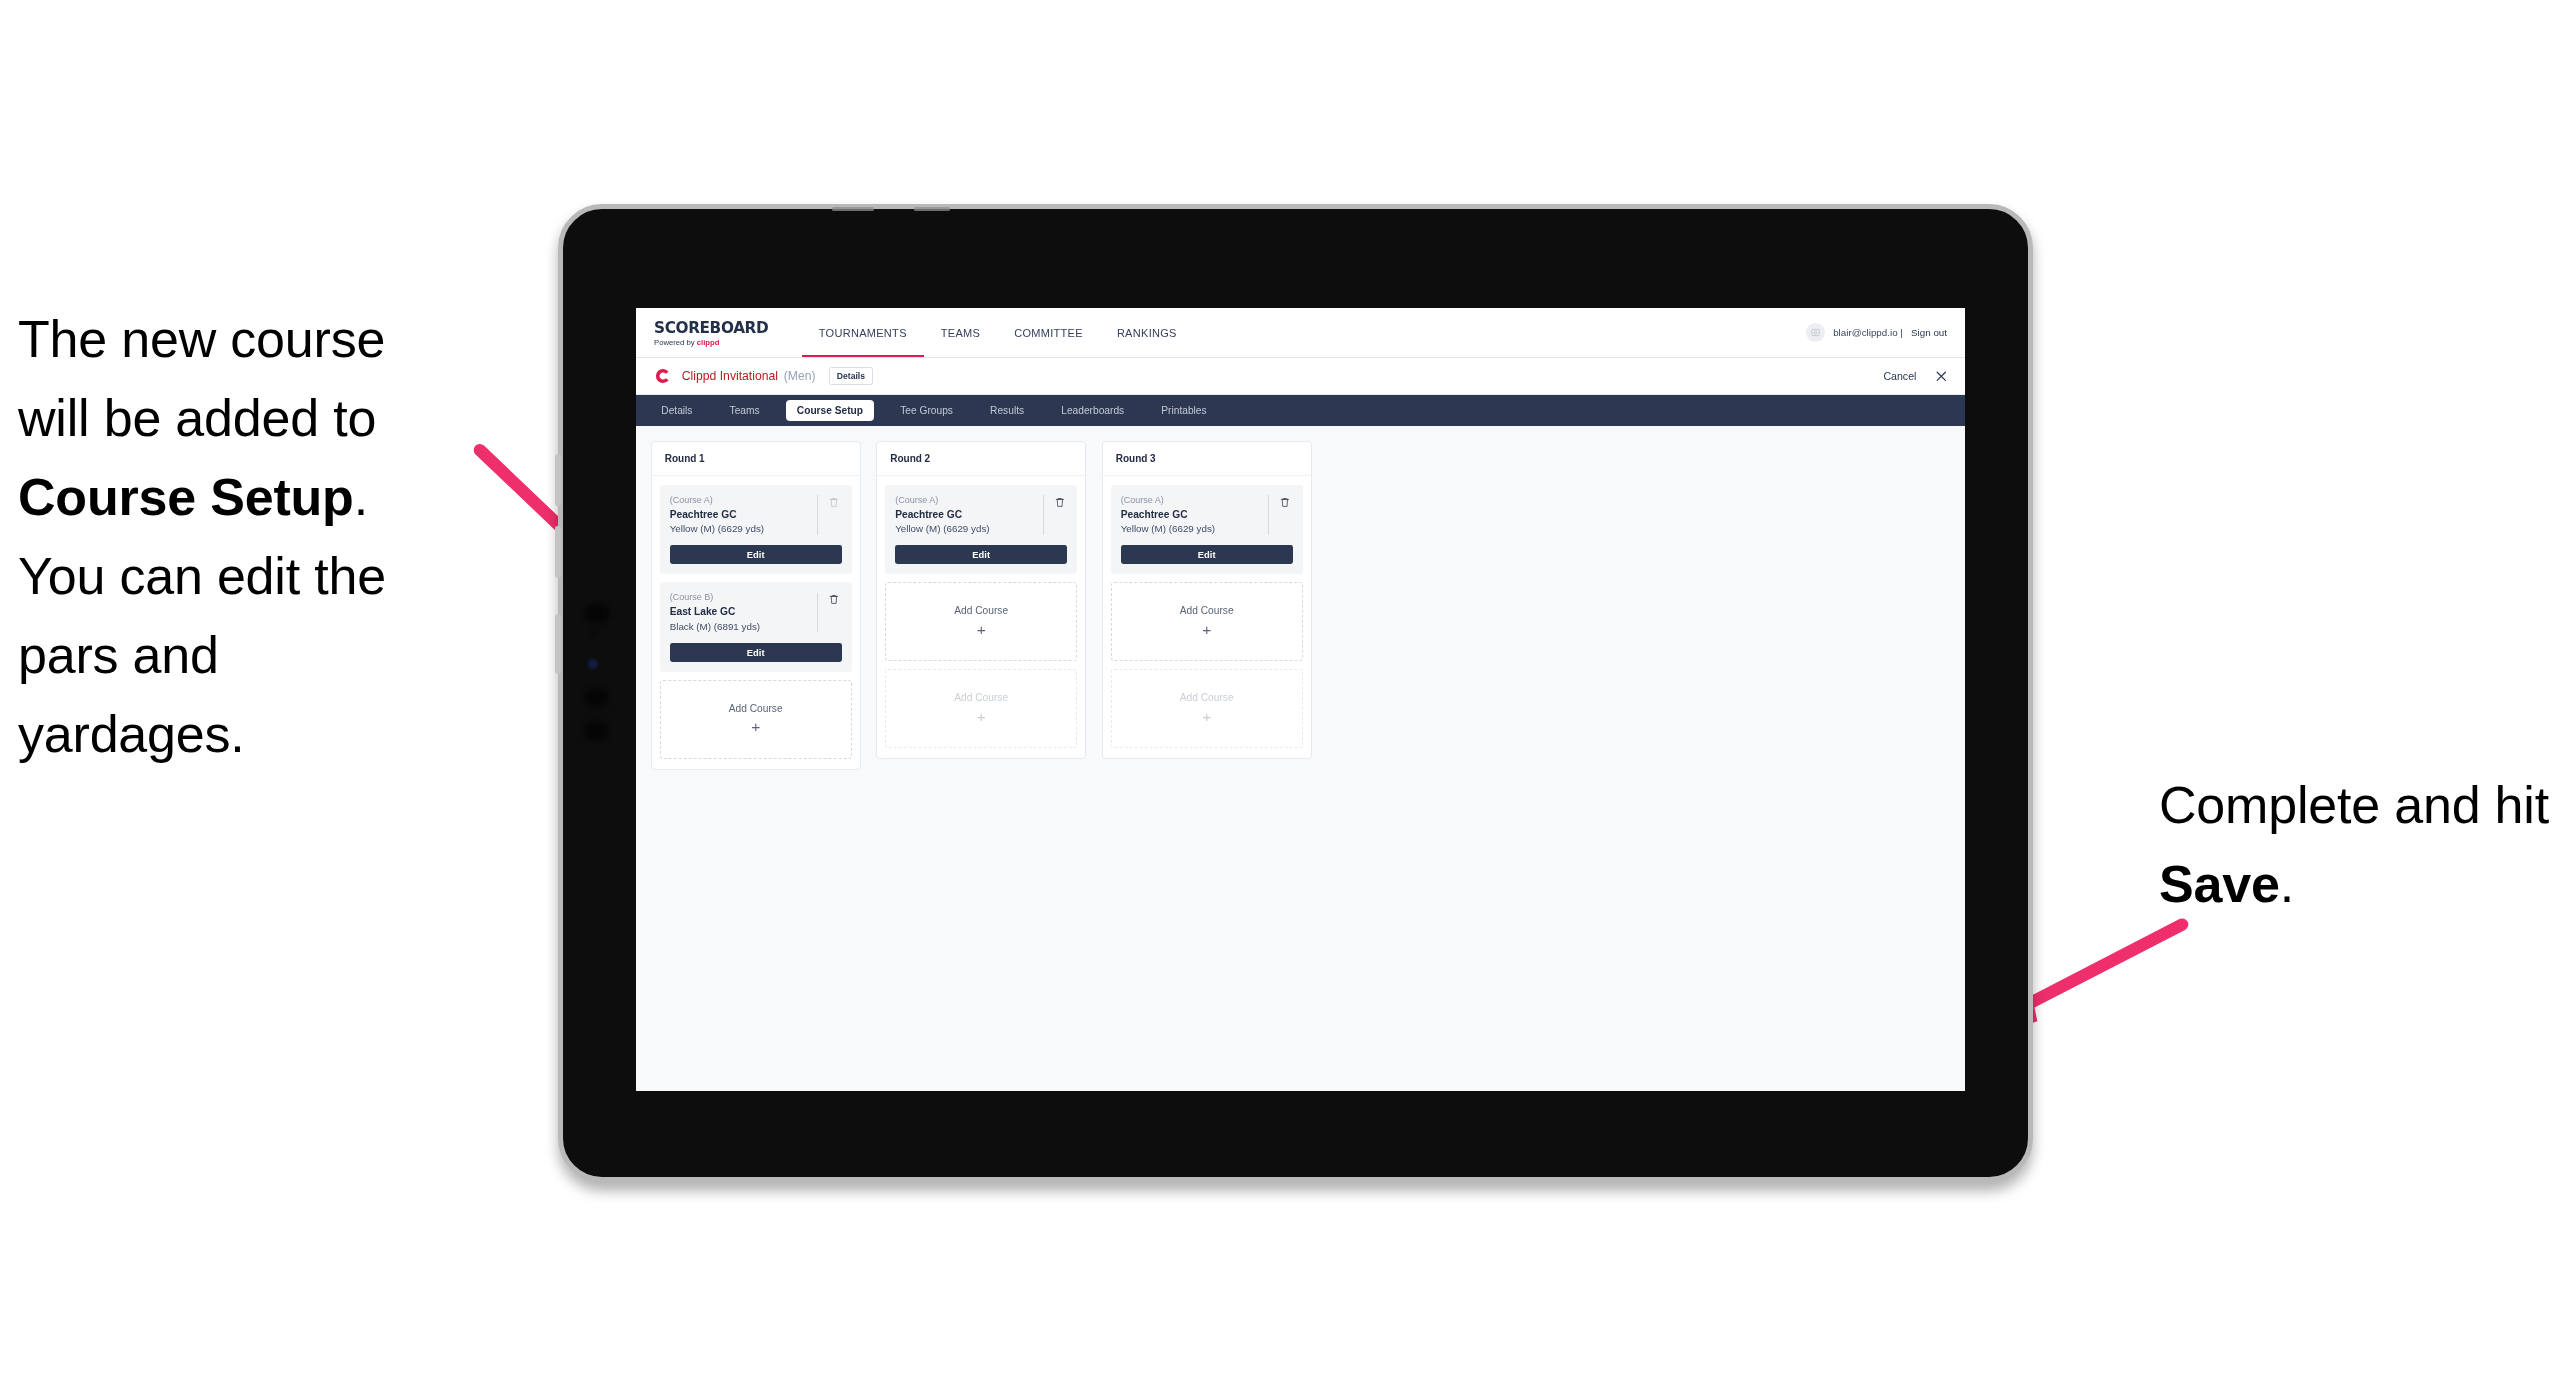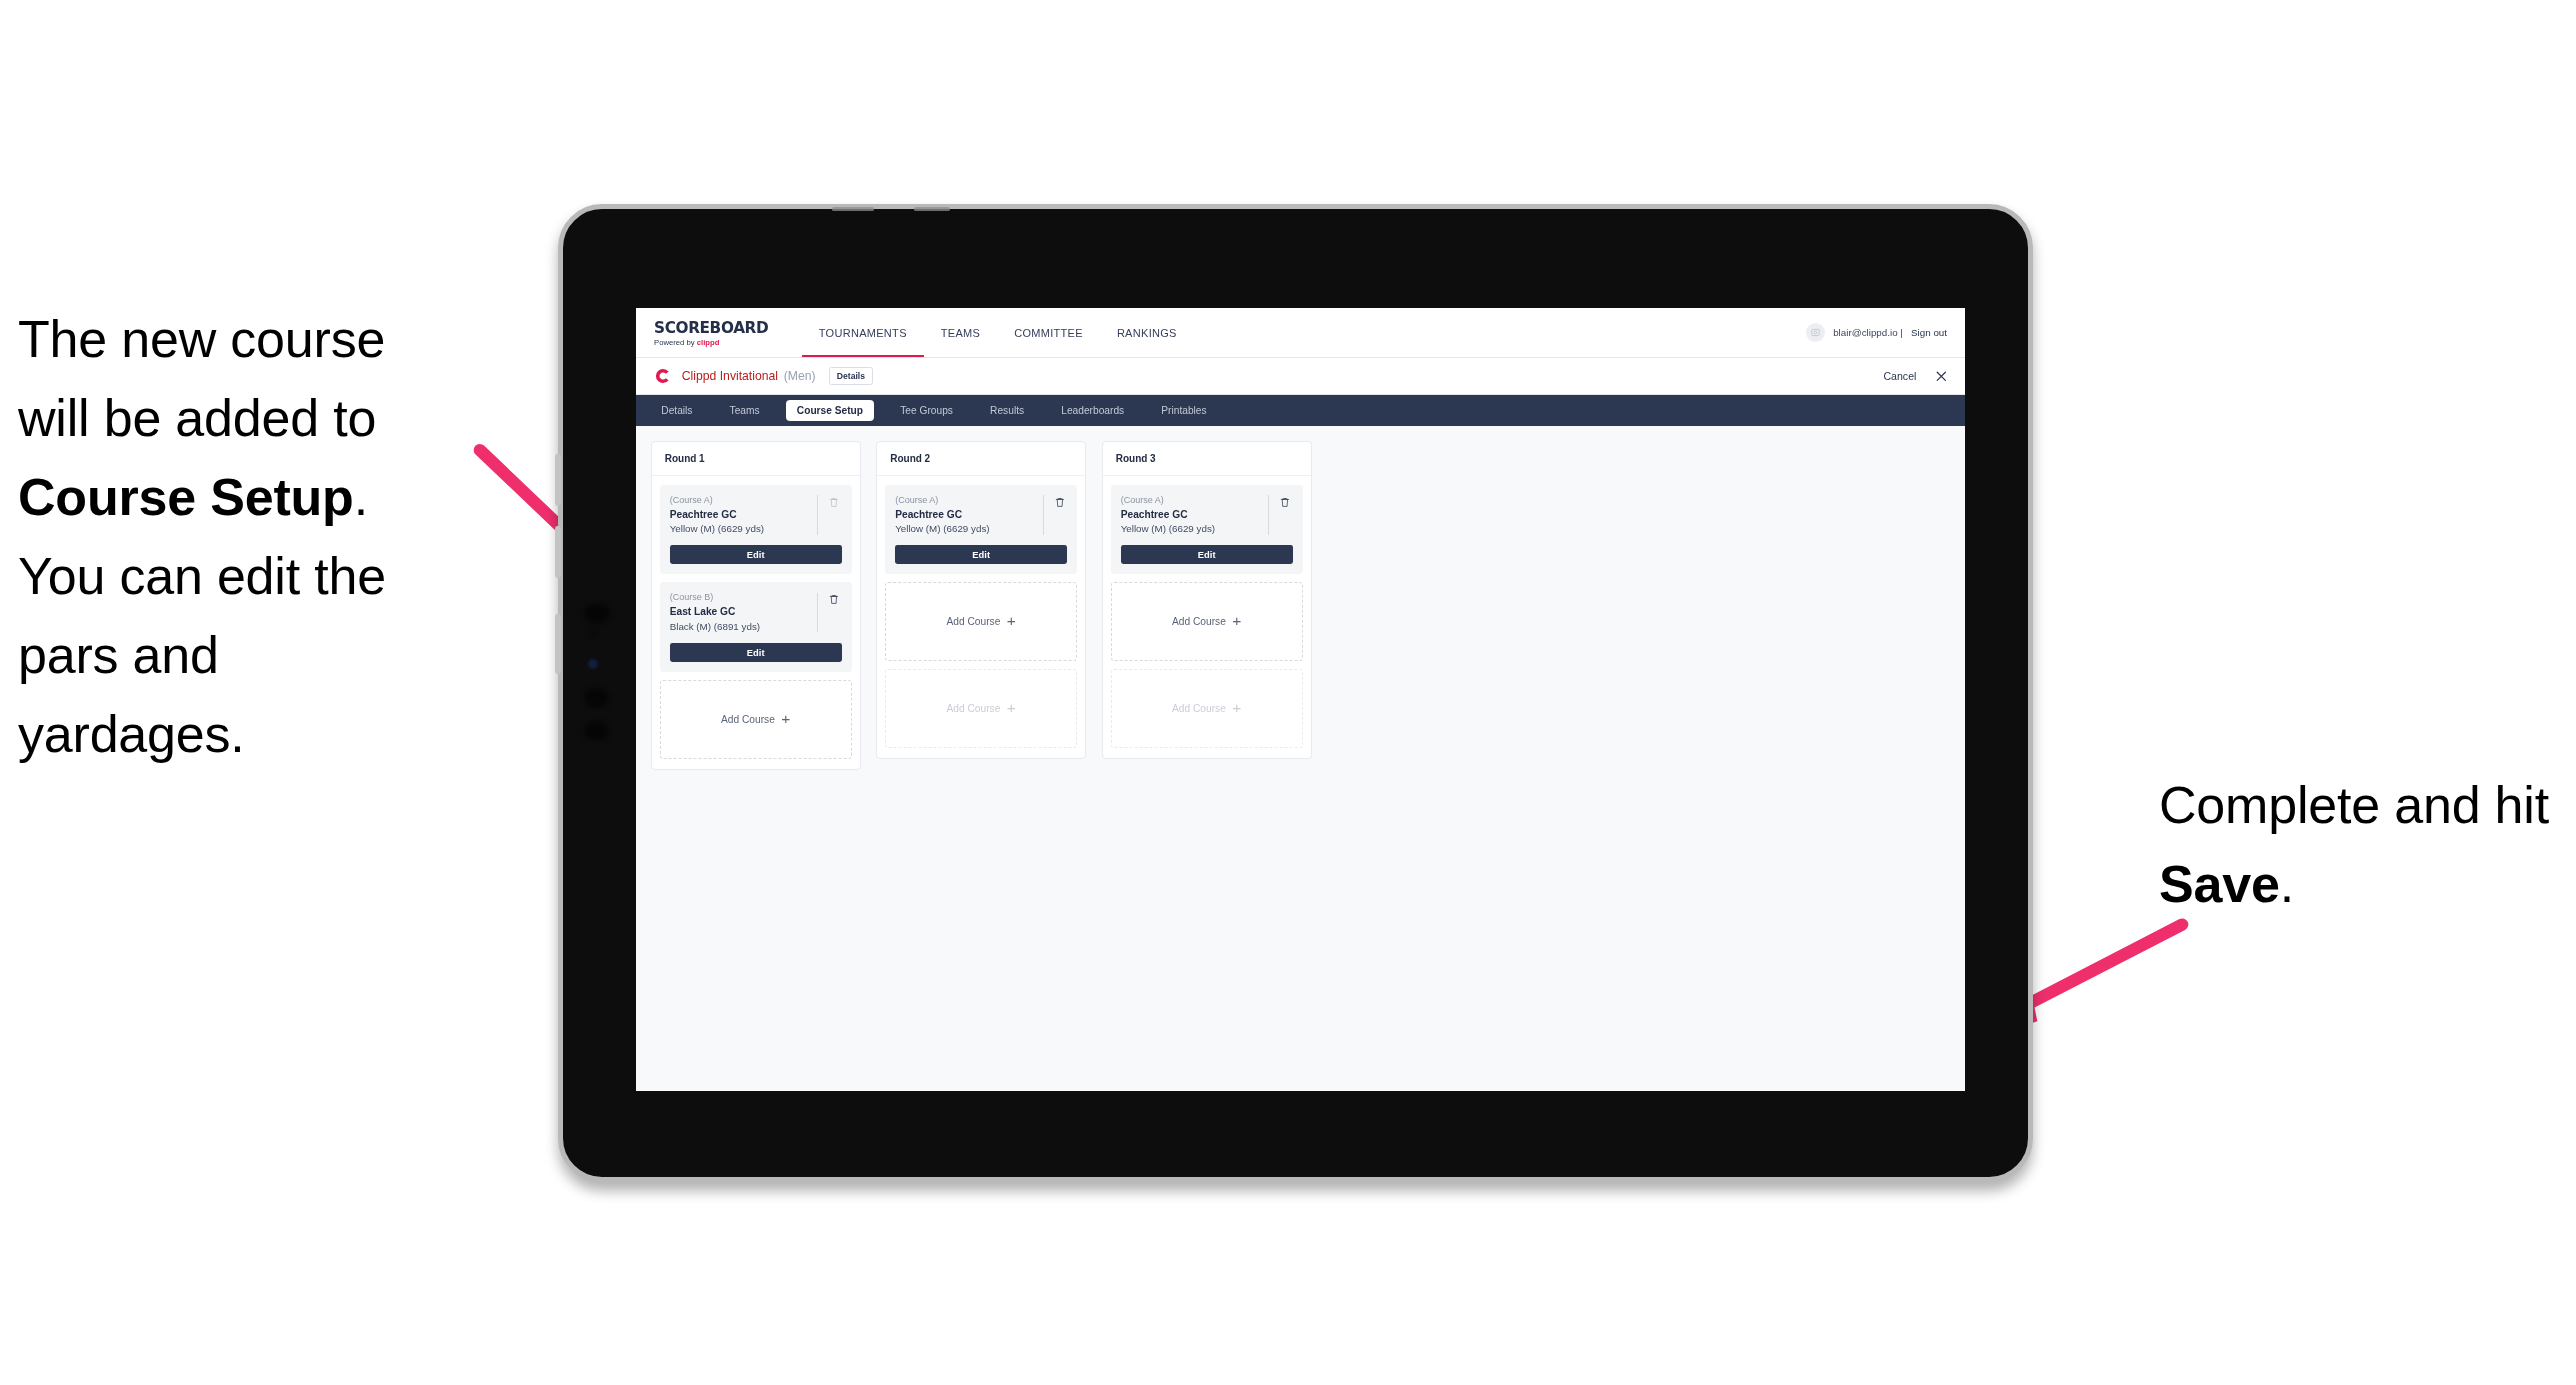--- a/index.html
+++ b/index.html
@@ -349,20 +349,21 @@
     border-radius: 3.3px;
     height: 77px;
     display: flex;
     align-items: center;
     justify-content: center;
     gap: 6.5px;
     font-size: 10.2px;
     color: #5a6478;
     cursor: pointer;
     background: #ffffff;
+    flex-direction: column;
   }
   .add-course-box.muted {
     color: #c9ced7;
     border-color: #e8ebee;
     cursor: default;
   }
   .plus-glyph {
     font-size: 15.5px;
     line-height: 1;
     font-weight: 300;

